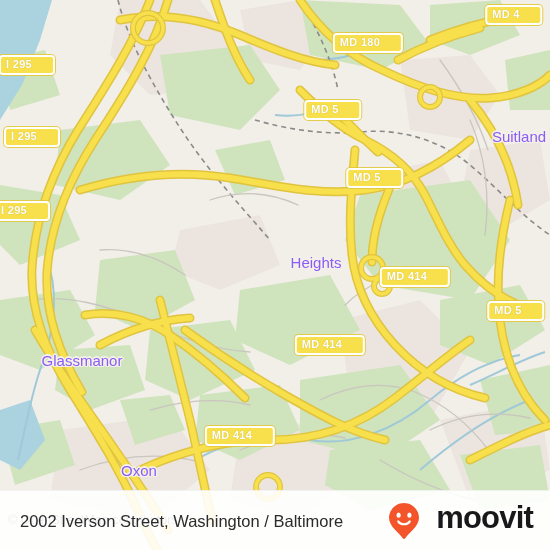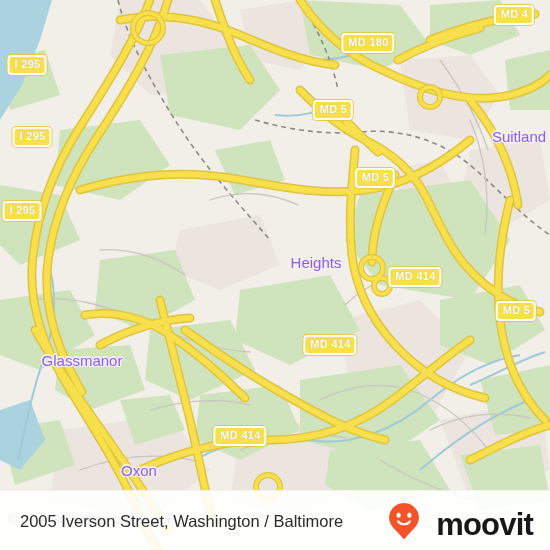--- a/index.html
+++ b/index.html
@@ -17,21 +17,21 @@
   
   .shield{
     position:absolute;
     background:#f7e04b;
     border:2px solid #ffffff;
     border-radius:4px;
     color:#ffffff;
     font-size:11px;
     font-weight:bold;
     letter-spacing:.3px;
-    padding:1px 4px 2px 5px;
+    padding:1px 21px 2px 5px;
     line-height:13px;
     white-space:nowrap;
     text-shadow:0 0 1px rgba(150,130,20,.55);
     box-shadow:0 0 0 1px rgba(226,200,60,.9);
     transform:translate(-50%,-50%);
   }
   
   .place{
     position:absolute;
     color:#8b5cf6;
@@ -94,21 +94,21 @@
     background:rgba(255,255,255,.90);
     display:flex;align-items:center;
     border-top:1px solid rgba(0,0,0,.045);
   }
   .footer .title{
     position:absolute;left:20px;top:50%;transform:translateY(-50%);
     font-size:16.5px;color:#2b2b2b;white-space:nowrap;
   }
   .brand{
     position:absolute;right:17px;top:50%;transform:translateY(-50%);
-    display:flex;align-items:flex-end;gap:16px;
+    display:flex;align-items:flex-start;gap:16px;
   }
   .brand .word{
     font-size:31px;font-weight:bold;color:#18181a;letter-spacing:-.8px;
     line-height:31px;
   }
 </style>
 </head>
 <body>
 
 <div id="root">
@@ -291,21 +291,21 @@
     <div class="place" style="left:519px;top:136px;">Suitland</div>
     <div class="place" style="left:316px;top:262px;">Heights</div>
     <div class="place" style="left:82px;top:360px;">Glassmanor</div>
     <div class="place" style="left:139px;top:470px;">Oxon</div>
   </div>
 
 
   <div class="attrib">© OpenStreetMap contributors</div>
 
   <div class="footer">
-    <div class="title">2005 Iverson Street, Washington / Baltimore</div>
+    <div class="title">2002 Iverson Street, Washington / Baltimore</div>
     <div class="brand">
       <svg width="32" height="38" viewBox="0 0 32 38">
         <path d="M16 1 C7.7 1 1 7.7 1 16 C1 24.5 12 31.5 14.8 36.3 C15.4 37.2 16.6 37.2 17.2 36.3 C20 31.5 31 24.5 31 16 C31 7.7 24.3 1 16 1 Z" fill="#f4542a"></path>
         <ellipse cx="10.6" cy="13.2" rx="2.1" ry="2.6" fill="#ffffff"></ellipse>
         <ellipse cx="21.4" cy="13.2" rx="2.1" ry="2.6" fill="#ffffff"></ellipse>
         <path d="M10.2 19.4 C12.4 23.2 19.6 23.2 21.8 19.4" fill="none" stroke="#ffffff" stroke-width="2.1" stroke-linecap="round"></path>
       </svg>
       <span class="word">moovit</span>
     </div>
   </div>

